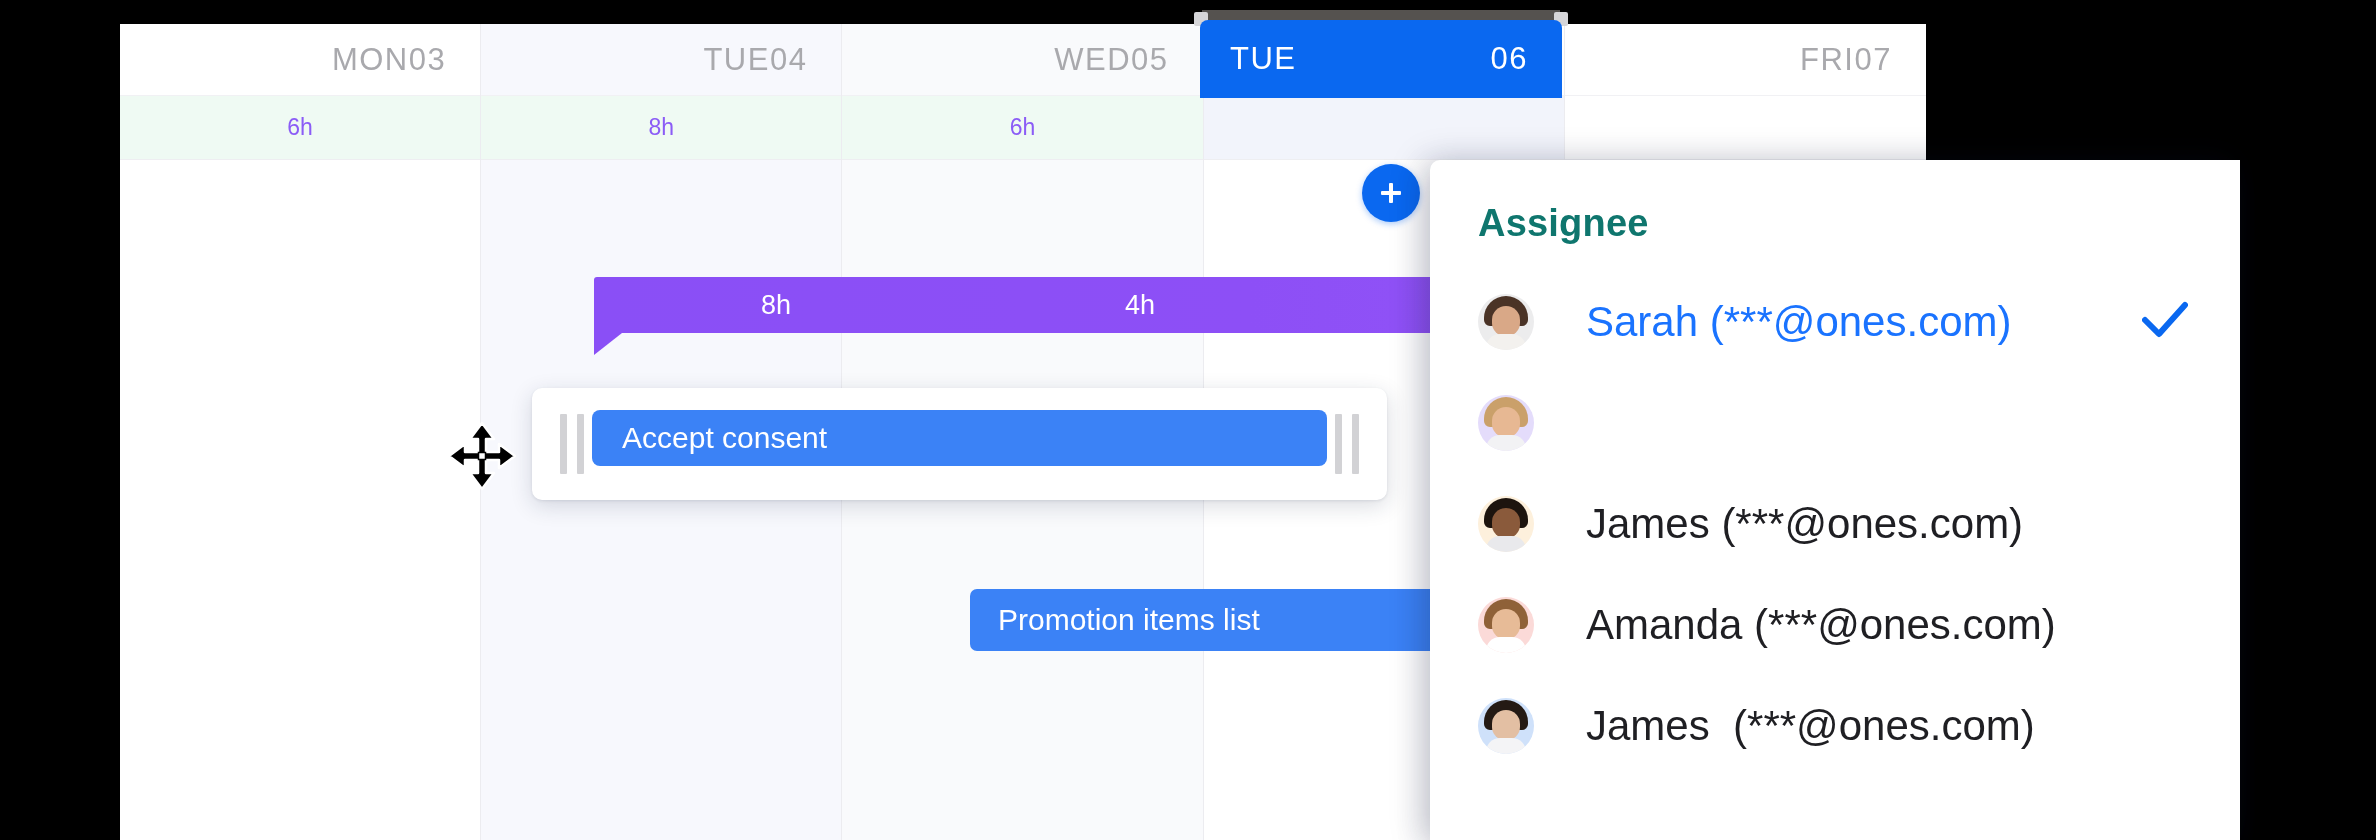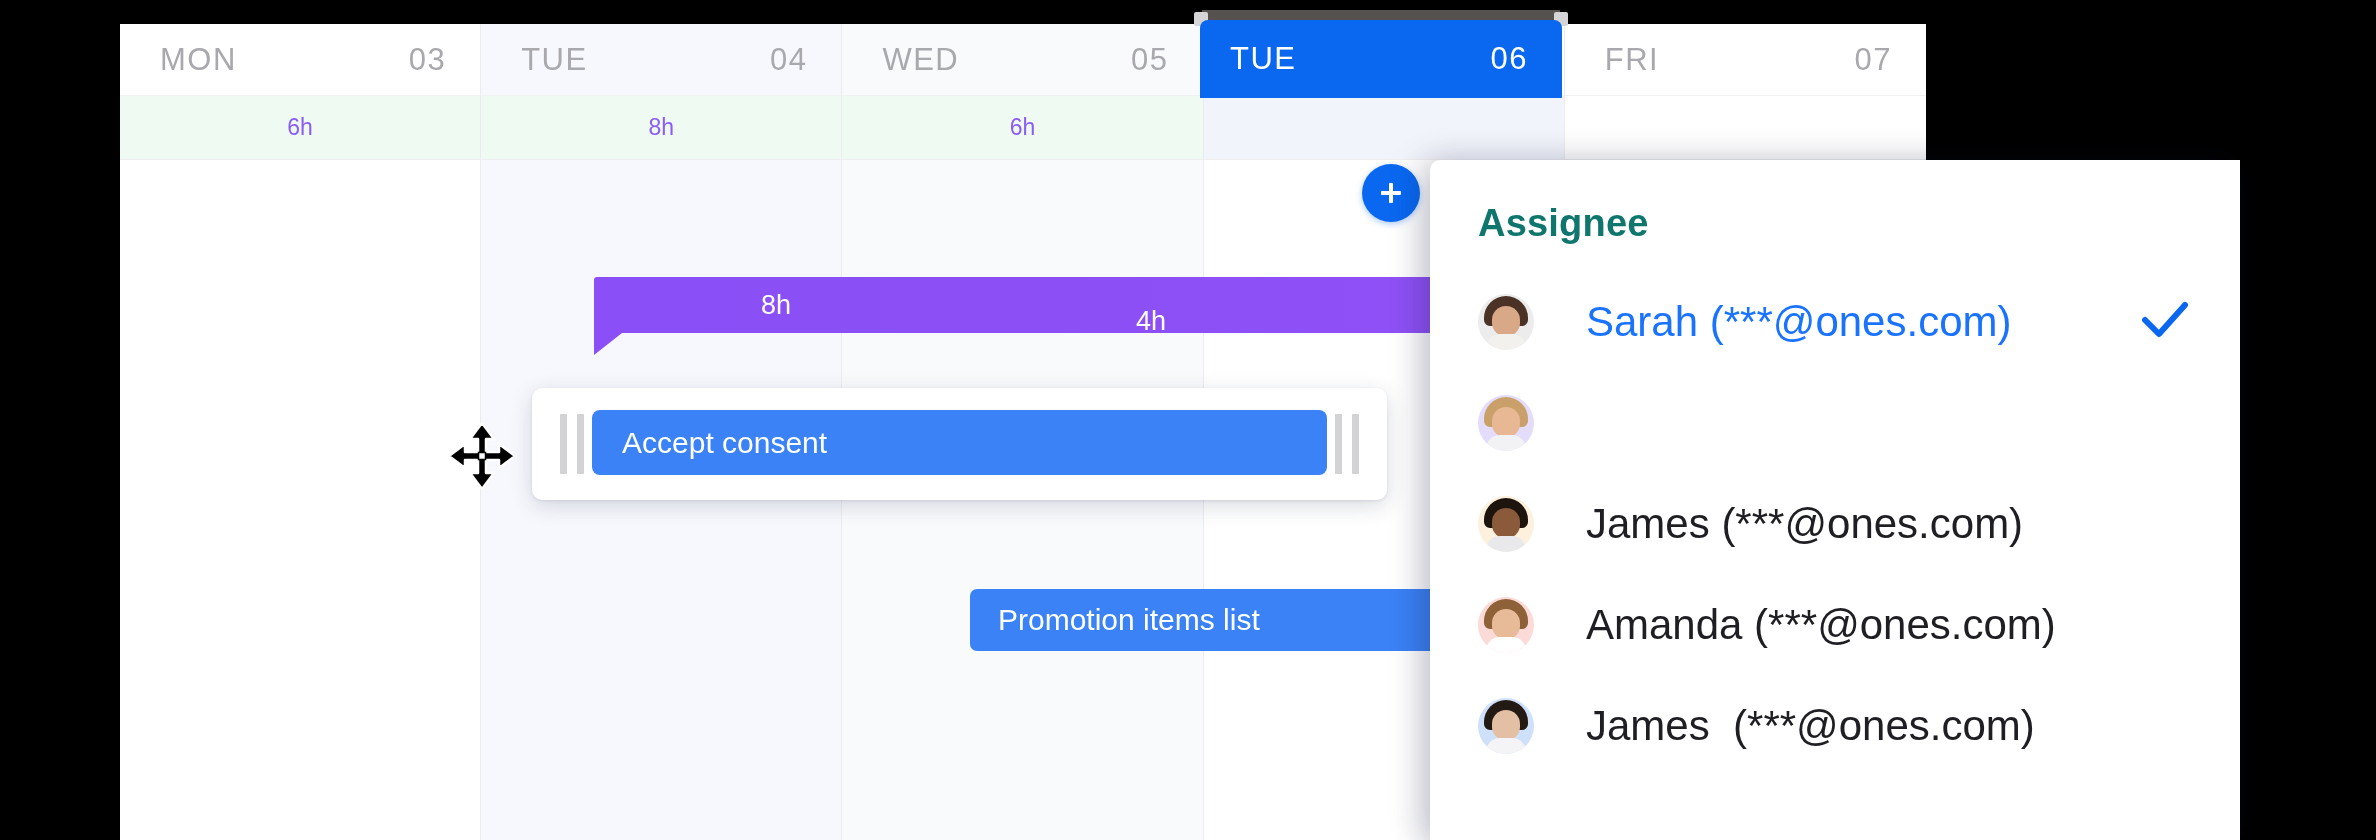--- a/index.html
+++ b/index.html
@@ -30,22 +30,22 @@
     box-sizing:border-box;
     border-right:1px solid #ececf0;
     background:#ffffff;
   }
   .col:last-child{border-right:none;}
   .col.tinted{background:#f7f8fd;}
   .col.tinted2{background:#f9fafc;}
 
   .col-head{
     height:72px;
-    display:flex;align-items:center;justify-content:space-between;
-    padding:0 34px 0 40px;
+    display:flex;align-items:center;justify-content:flex-end;
+    padding:0 34px 0 24px;
     box-sizing:border-box;
     border-bottom:1px solid #f1f1f4;
   }
   .dow{font-size:31px;letter-spacing:1.5px;color:#a9a9ad;font-weight:400;}
   .dnum{font-size:31px;letter-spacing:1.5px;color:#a9a9ad;font-weight:400;}
 
   .col-hours{
     height:64px;
     background:#effaf3;
     display:flex;align-items:center;justify-content:center;
@@ -136,21 +136,21 @@
     position:absolute;top:50%;transform:translateY(-50%);
     display:flex;gap:10px;
   }
   .grip.left{left:28px;}
   .grip.right{right:28px;}
   .grip i{display:block;width:7px;height:60px;background:#d2d2d5;border-radius:1px;}
 
   .task-bar{
     position:absolute;
     left:60px; top:22px;
-    width:735px; height:65px;
+    width:735px; height:56px;
     background:#3b82f6;
     border-radius:8px;
     display:flex;align-items:center;
     padding-left:30px;
     box-sizing:border-box;
     color:#ffffff;
     font-size:30px;
   }
 
   
@@ -296,21 +296,21 @@
 
     <div class="add-btn">
       <svg width="26" height="26" viewBox="0 0 26 26">
         <rect x="11" y="3" width="4" height="20" rx="1" fill="#ffffff"></rect>
         <rect x="3" y="11" width="20" height="4" rx="1" fill="#ffffff"></rect>
       </svg>
     </div>
 
     <div class="purple-bar">
       <div class="seg" style="left:0px;width:364px;">8h</div>
-      <div class="seg" style="left:375px;width:364px;margin-top:16px;">4h</div>
+      <div class="seg" style="left:364px;width:364px;">4h</div>
       <div class="seg" style="left:728px;width:364px;">0h</div>
     </div>
     <div class="purple-tail"></div>
 
     <div class="task2">
       <span>Promotion items list</span>
     </div>
 
     <div class="drag-card">
       <div class="grip left">

